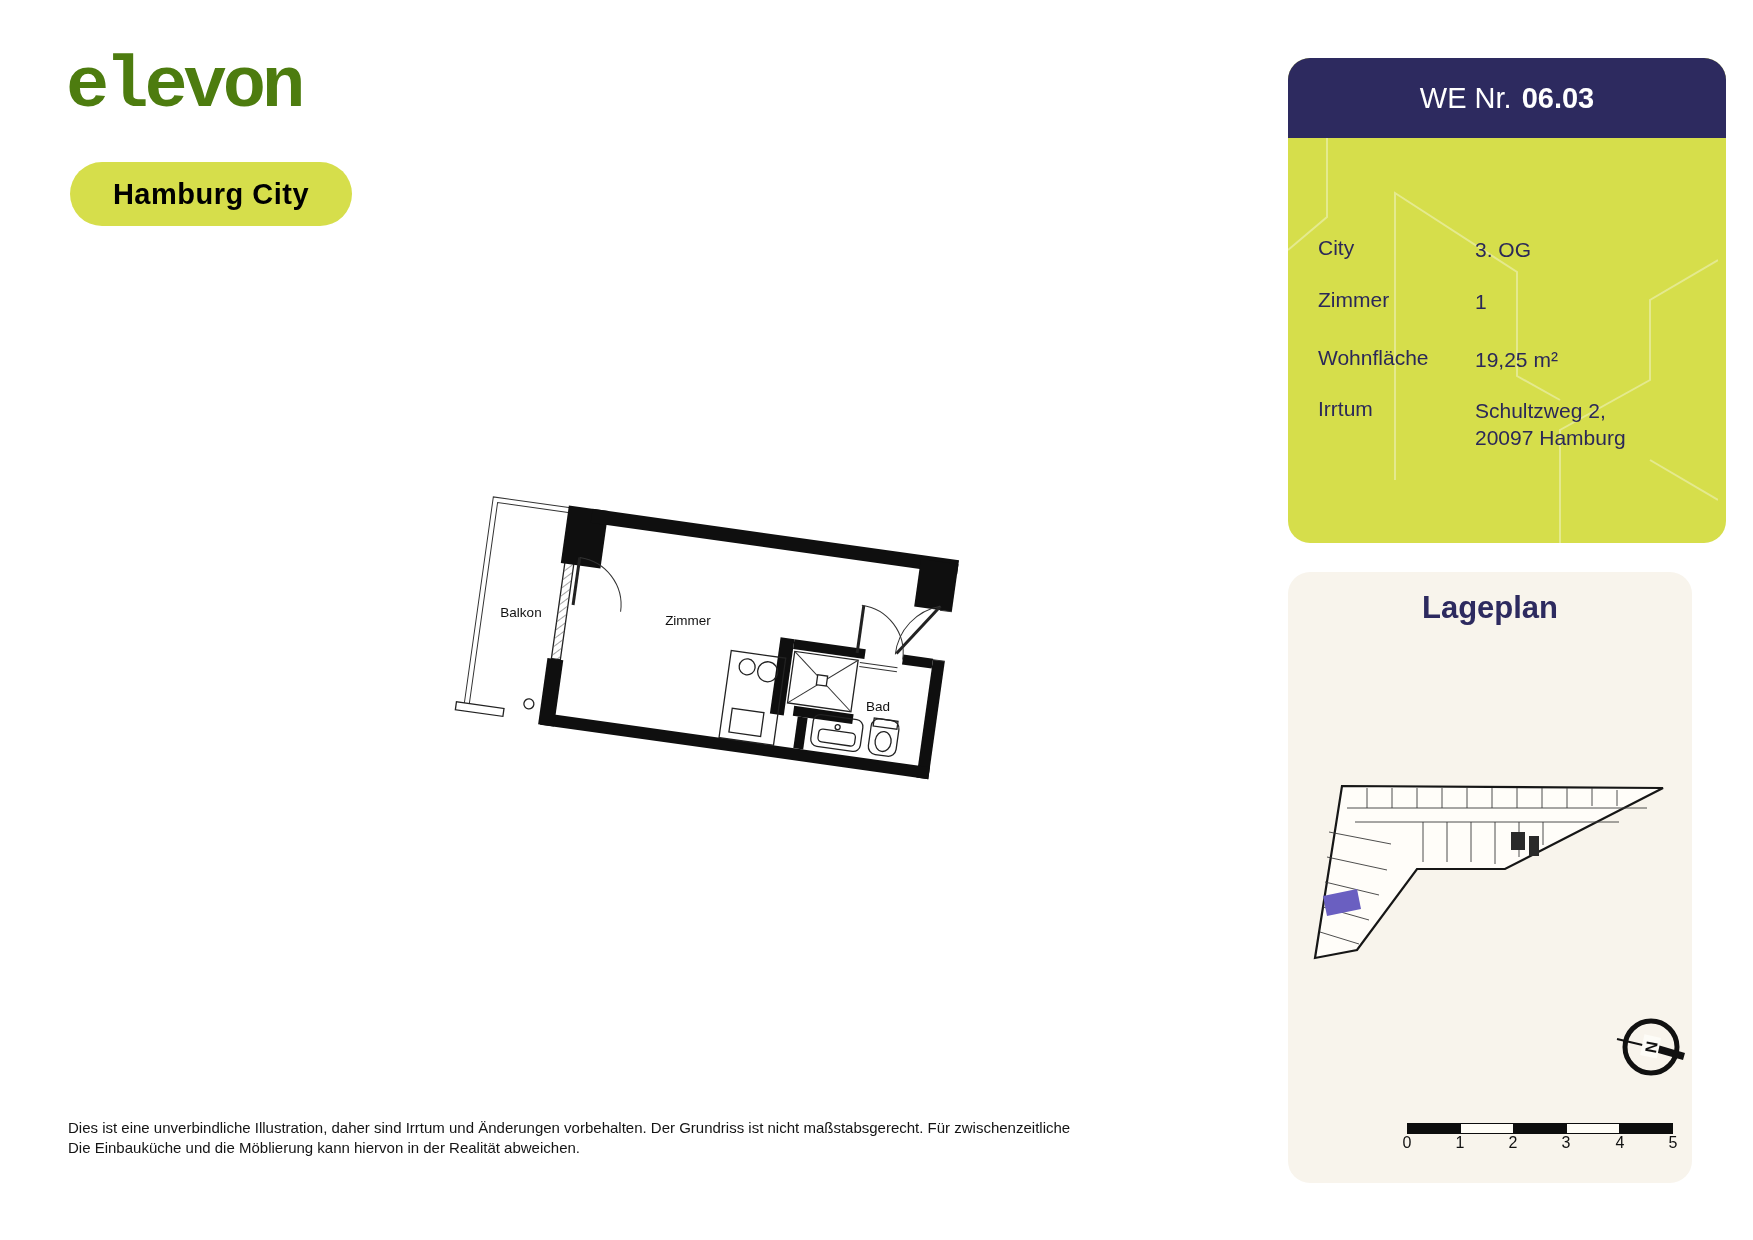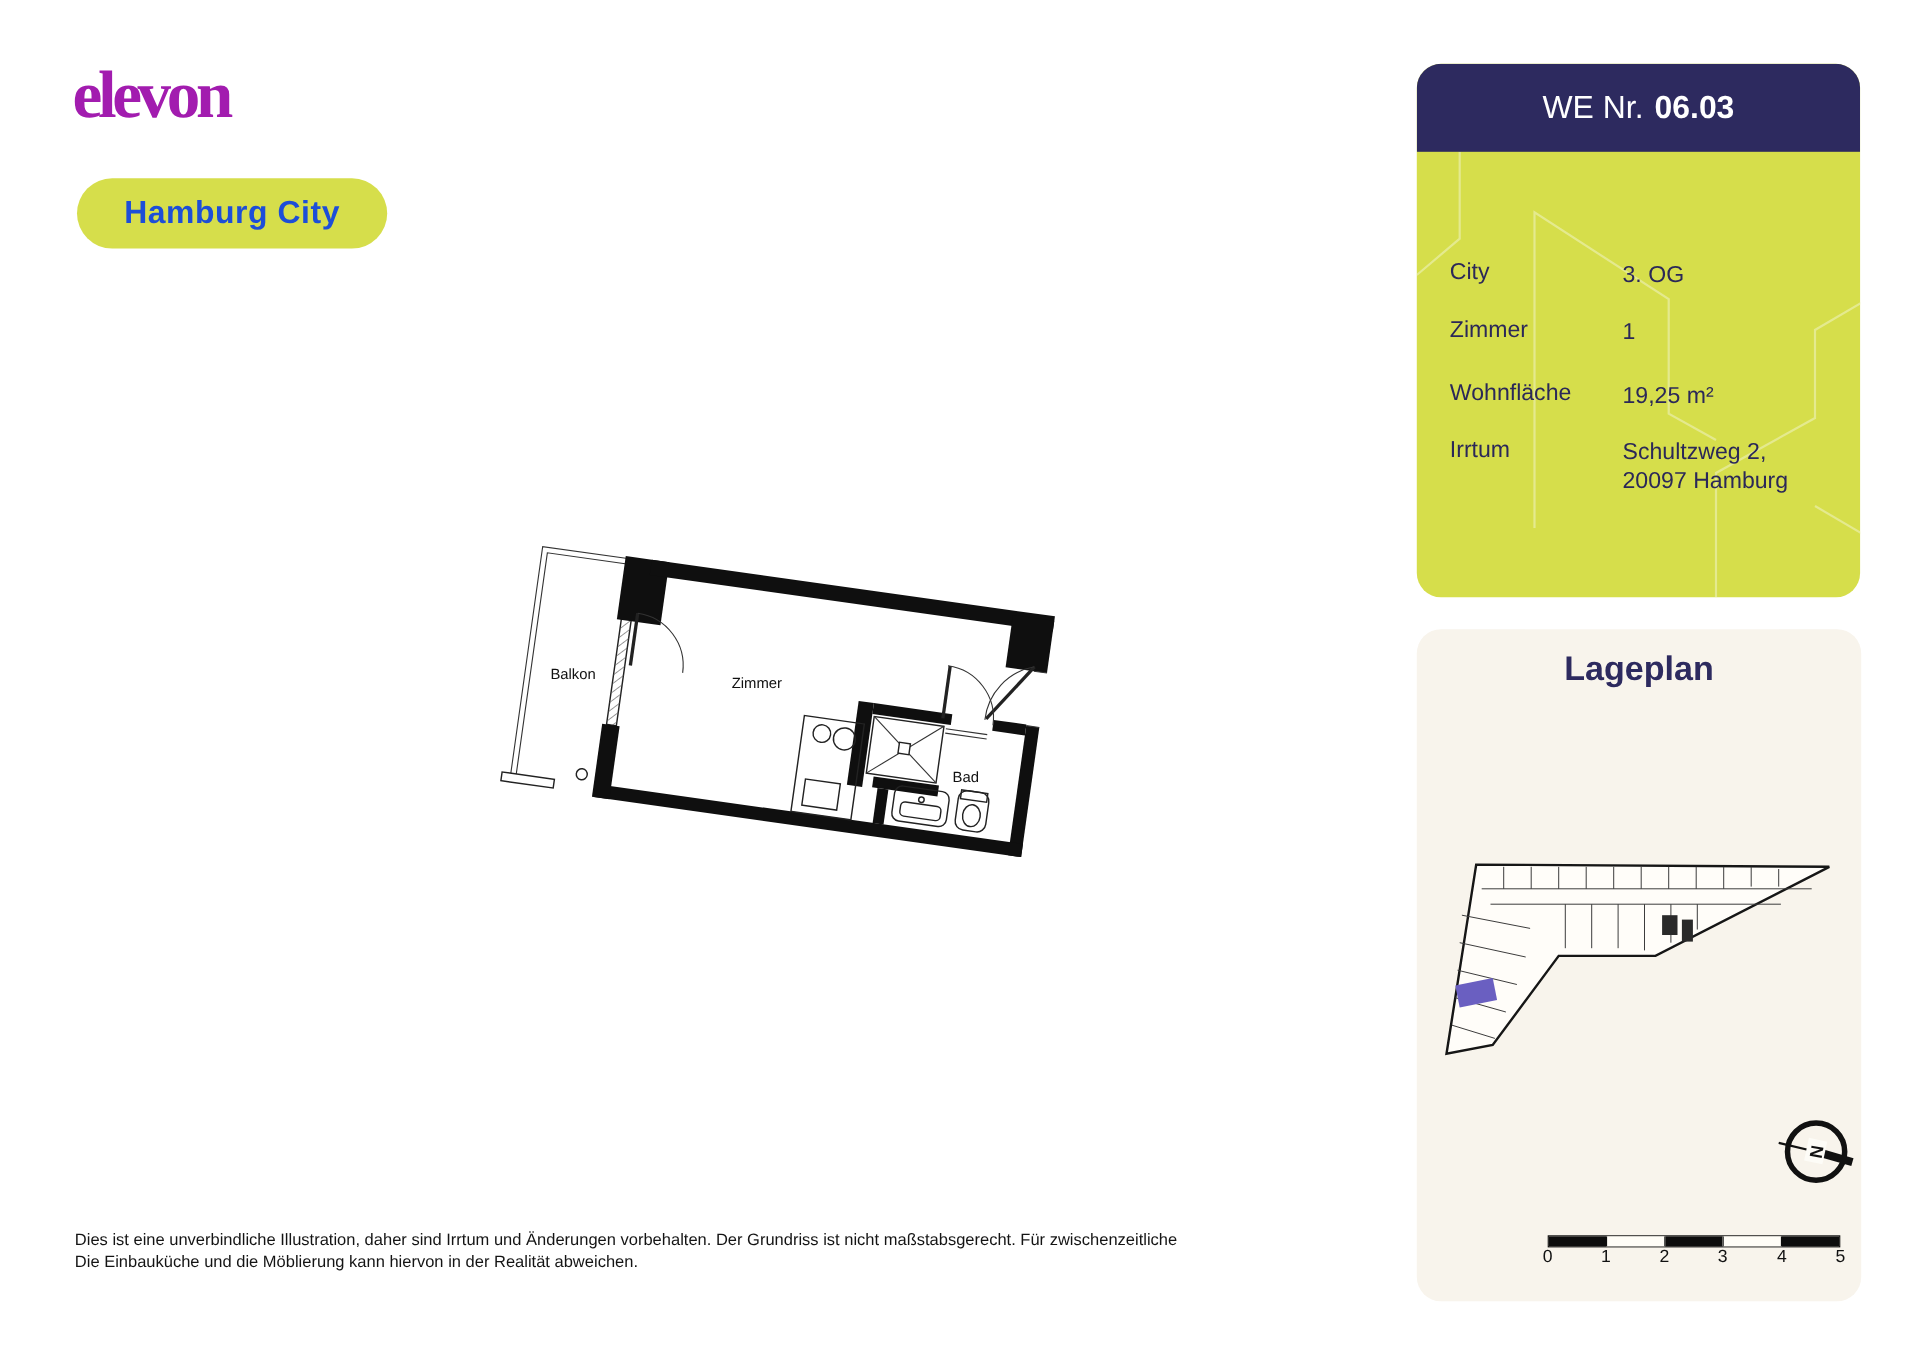--- a/index.html
+++ b/index.html
@@ -6,42 +6,42 @@
   body{
     width:1753px;height:1240px;position:relative;background:#ffffff;
     font-family:"Liberation Sans","DejaVu Sans",sans-serif;color:#1a1a1a;
     overflow:hidden;
   }
   .abs{position:absolute;}
 
   
   .logo{
     left:66px;top:28px;width:320px;height:118px;
-    font-family:Liberation Serif, serif;
-    font-size:61px;font-weight:800;letter-spacing:-4px;color:#a21caf;
+    font-family:Liberation Mono, monospace;
+    font-size:72px;font-weight:800;letter-spacing:-4px;color:#4d7c0f;
     line-height:118px;
   }
   .badge{
     left:70px;top:162px;width:282px;height:64px;border-radius:33px;
     background:#d6de4b;display:flex;align-items:center;justify-content:center;
   }
-  .badge span{font-size:29px;font-weight:700;color:#1d4ed8;letter-spacing:.5px;}
+  .badge span{font-size:29px;font-weight:700;color:#000000;letter-spacing:.5px;}
 
   
   svg.floorplan{left:380px;top:420px;}
   .fp-wall{fill:#0f0f0f;stroke:none;}
   .fp-thin{fill:none;stroke:#222;stroke-width:1.3px;}
   .fp-thin2{fill:#fff;stroke:#222;stroke-width:1.3px;}
   .fp-leaf{stroke:#222;stroke-width:3px;}
   .fp-arc{fill:none;stroke:#333;stroke-width:1px;}
   .fp-label{font-size:13.5px;fill:#111;text-anchor:middle;}
 
   
   .unit-card{
-    left:1288px;top:58px;width:403px;height:485px;border-radius:22px;
+    left:1288px;top:58px;width:438px;height:485px;border-radius:22px;
     background:#d6de4b;overflow:hidden;
   }
   .unit-card .head{
     position:absolute;left:0;top:0;width:100%;height:80px;background:#2d2a5f;
     display:flex;align-items:center;justify-content:center;color:#fff;font-size:29px;
   }
   .unit-card .head .pre{font-weight:400;}
   .unit-card .head .num{font-weight:800;margin-left:10px;}
   .unit-card .row{position:absolute;left:30px;width:380px;display:flex;font-size:21px;color:#2b2858;font-weight:500;}
   .unit-card .row .lbl{width:157px;flex:0 0 157px;}

